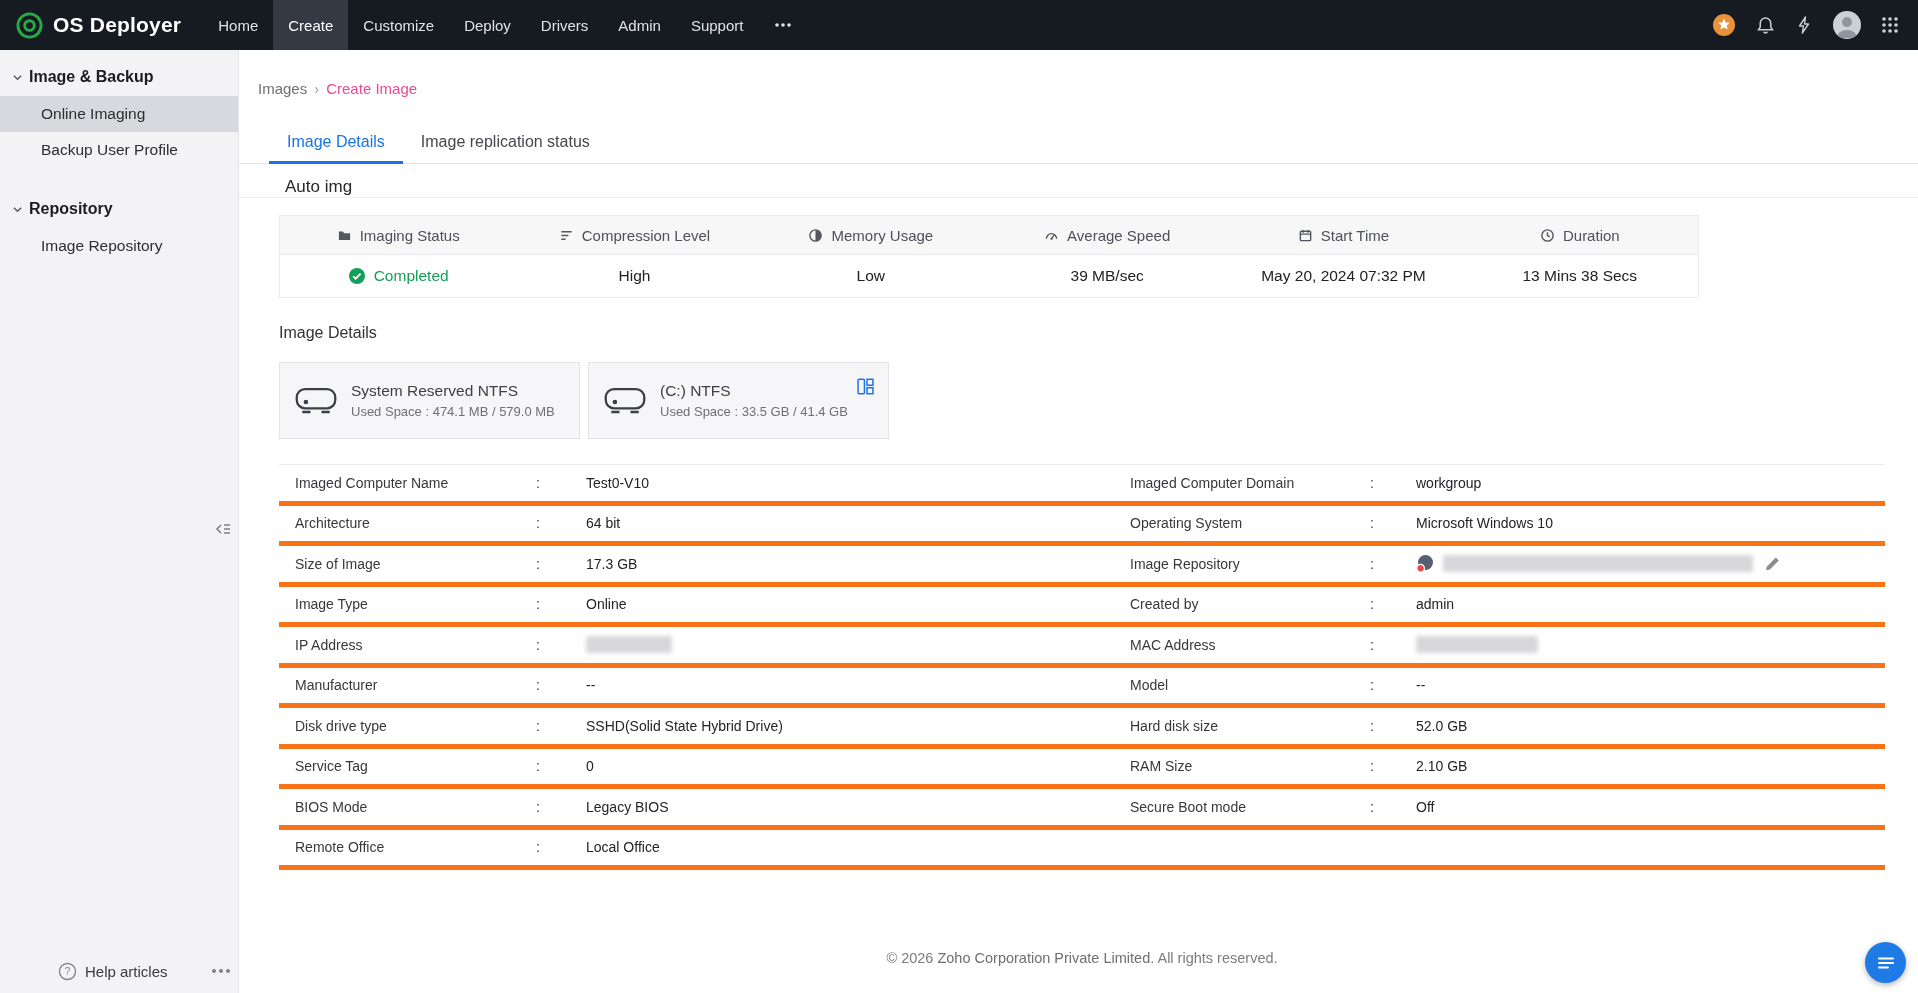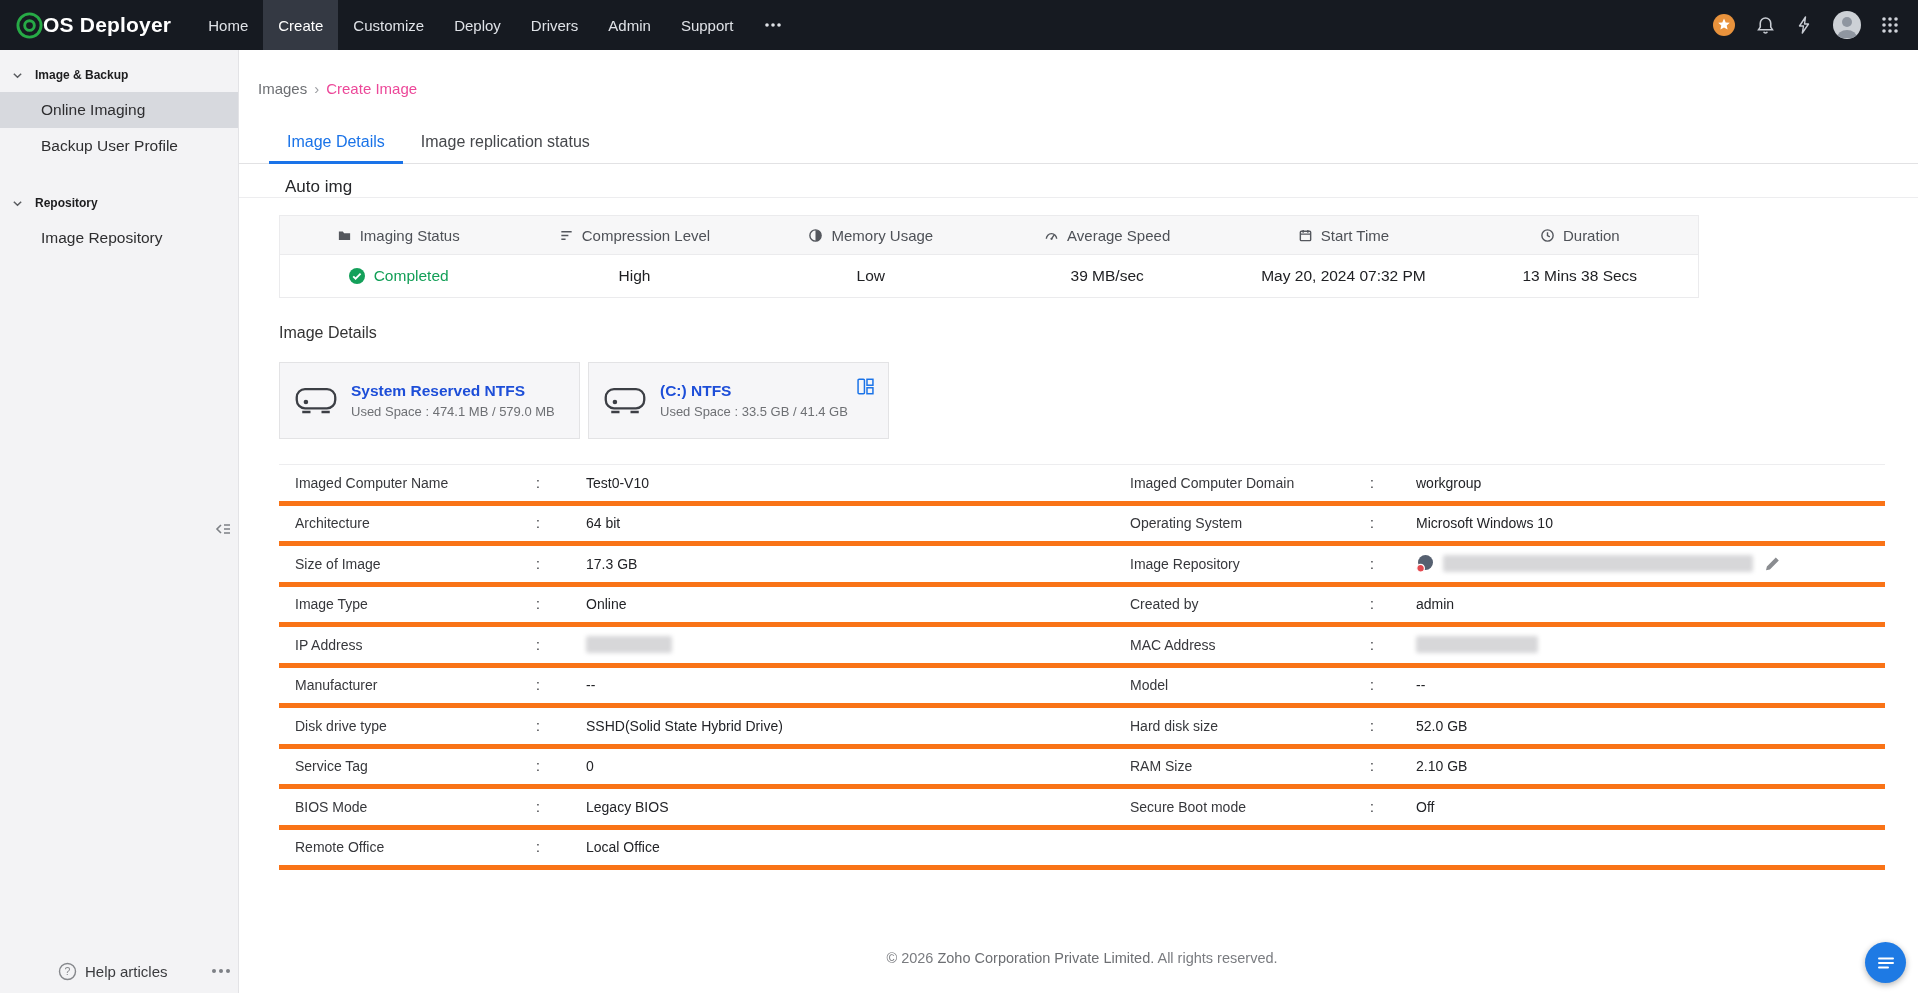--- a/index.html
+++ b/index.html
@@ -1,32 +1,32 @@
 <!DOCTYPE html>
 <html><head>
 <meta charset="utf-8">
 <style>
   *{box-sizing:border-box;margin:0;padding:0}
   html,body{width:1918px;height:993px}
   body{font-family:"Liberation Sans",sans-serif;background:#fff;overflow:hidden;position:relative;font-size:16px}
 
   
   .topbar{position:absolute;top:0;left:0;width:100%;height:50px;background:#161a21;display:flex;align-items:center;color:#e8eaee;z-index:10}
-  .brand{display:flex;align-items:center;padding:0 22px 0 16px;cursor:pointer}
+  .brand{display:flex;align-items:center;gap:10px;padding:0 22px 0 16px;cursor:pointer}
   .brand-name{font-size:21px;font-weight:700;color:#fff;letter-spacing:.2px}
   .topnav{display:flex;height:100%;align-items:stretch}
   .nav-item{display:flex;align-items:center;padding:0 15px;font-size:15px;color:#dfe2e7;cursor:pointer}
   .nav-item.active{background:#343943;color:#fff}
   .nav-more{display:flex;align-items:center;padding:0 16px;cursor:pointer}
   .topbar-right{margin-left:auto;display:flex;align-items:center;gap:18px;padding-right:18px}
   .tb-icon{display:flex;align-items:center;justify-content:center;cursor:pointer}
 
   
   .sidebar{position:absolute;top:50px;left:0;width:239px;bottom:0;background:#f3f3f5;border-right:1px solid #e3e3e6;z-index:5}
-  .side-header{display:flex;align-items:center;gap:12px;padding:18px 0 10px 12px;font-size:12px;font-weight:700;color:#1d1d1f;cursor:pointer}
+  .side-header{display:flex;align-items:center;gap:6px;padding:18px 0 10px 12px;font-size:16px;font-weight:700;color:#1d1d1f;cursor:pointer}
   .side-item{padding:9px 8px 9px 41px;font-size:15.5px;color:#2e2e30;cursor:pointer;white-space:nowrap}
   .side-item.selected{background:#d7d9de}
   .side-section.second{margin-top:14px}
   .collapse-handle{position:absolute;right:2px;top:466px;width:26px;height:26px;display:flex;align-items:center;justify-content:center;cursor:pointer}
   .side-bottom{position:absolute;bottom:0;left:0;right:0;height:44px;display:flex;align-items:center;padding-left:58px}
   .help-wrap{display:flex;align-items:center;gap:8px;cursor:pointer;font-size:15px;color:#3a3b3e}
   .side-dots{margin-left:44px;display:flex;gap:3px;cursor:pointer}
   .side-dots i{width:4px;height:4px;border-radius:50%;background:#7d8085;display:block}
 
   
@@ -47,21 +47,21 @@
   .st-head{display:flex;background:#f7f7f8;border-bottom:1px solid #ebebed}
   .st-cell{flex:1;display:flex;align-items:center;justify-content:center;gap:8px}
   .st-head .st-cell{height:38px;font-size:15px;color:#4e5157}
   .st-vals{display:flex;border-bottom:1px solid #ebebed;background:#fff}
   .st-vals .st-cell{height:42px;font-size:15.5px;font-weight:400;color:#202124}
   .completed-text{color:#129f57}
 
   .section-heading{margin:26px 0 20px 40px;font-size:16px;color:#333}
   .cards{display:flex;gap:8px;margin-left:40px}
   .part-card{width:301px;height:77px;background:#f6f6f8;border:1px solid #e3e3e5;display:flex;align-items:center;gap:13px;padding:0 14px;position:relative;cursor:pointer}
-  .part-name{font-size:15.5px;font-weight:700;color:#1d4ed8}
+  .part-name{font-size:15.5px;font-weight:400;color:#404040}
   .part-used{font-size:13px;color:#6e7074;margin-top:4px}
   .layout-icon{position:absolute;right:14px;top:15px;cursor:pointer}
 
   .details-table{margin:25px 0 0 40px;width:1606px;border-top:1px solid #ededef}
   .drow{display:grid;grid-template-columns:241px 50px 544px 240px 46px 1fr;align-items:center;height:40.5px;border-bottom:5px solid #f97316;padding-left:16px;font-size:14px}
   .dlabel{color:#37383c}
   .dcolon{color:#37383c}
   .dvalue{color:#232428}
   .val-flex{display:flex;align-items:center;gap:8px}
   .redacted{display:inline-block;height:17px;border-radius:2px;background:#d7d7d9;filter:blur(2px)}

